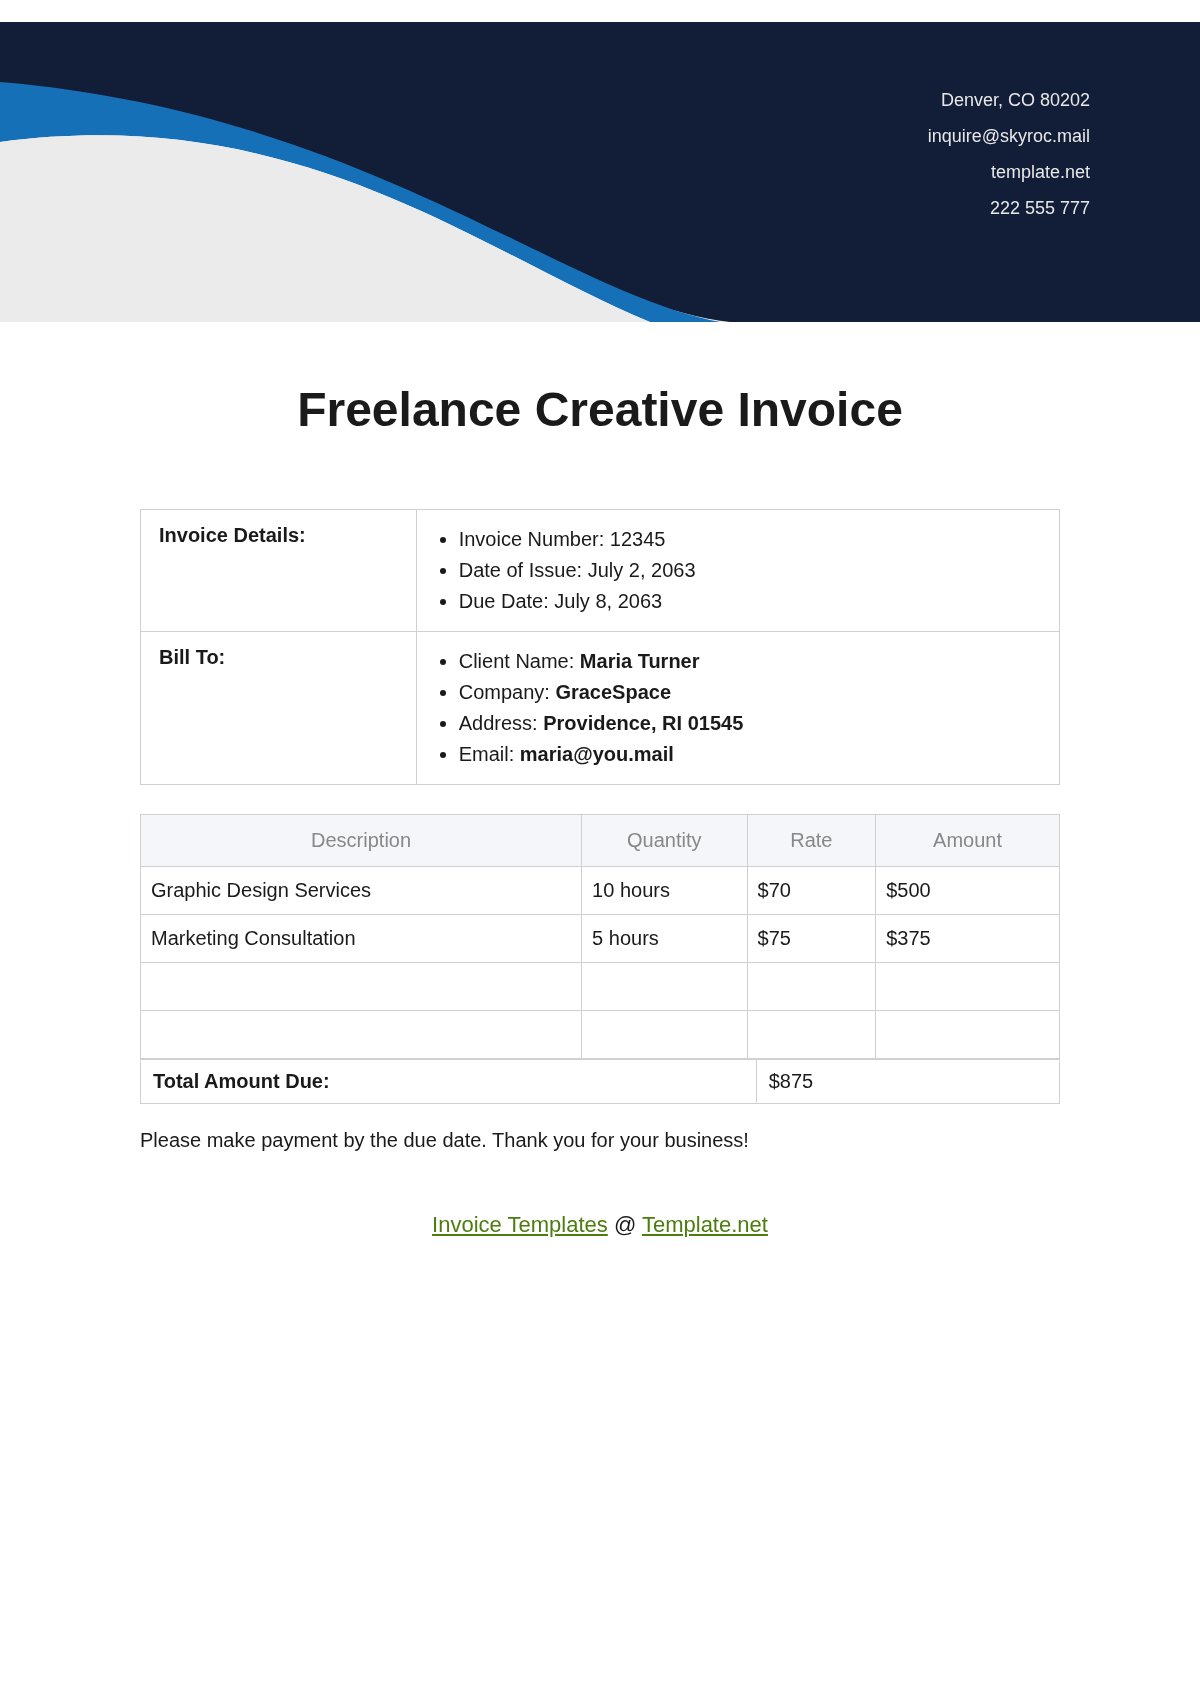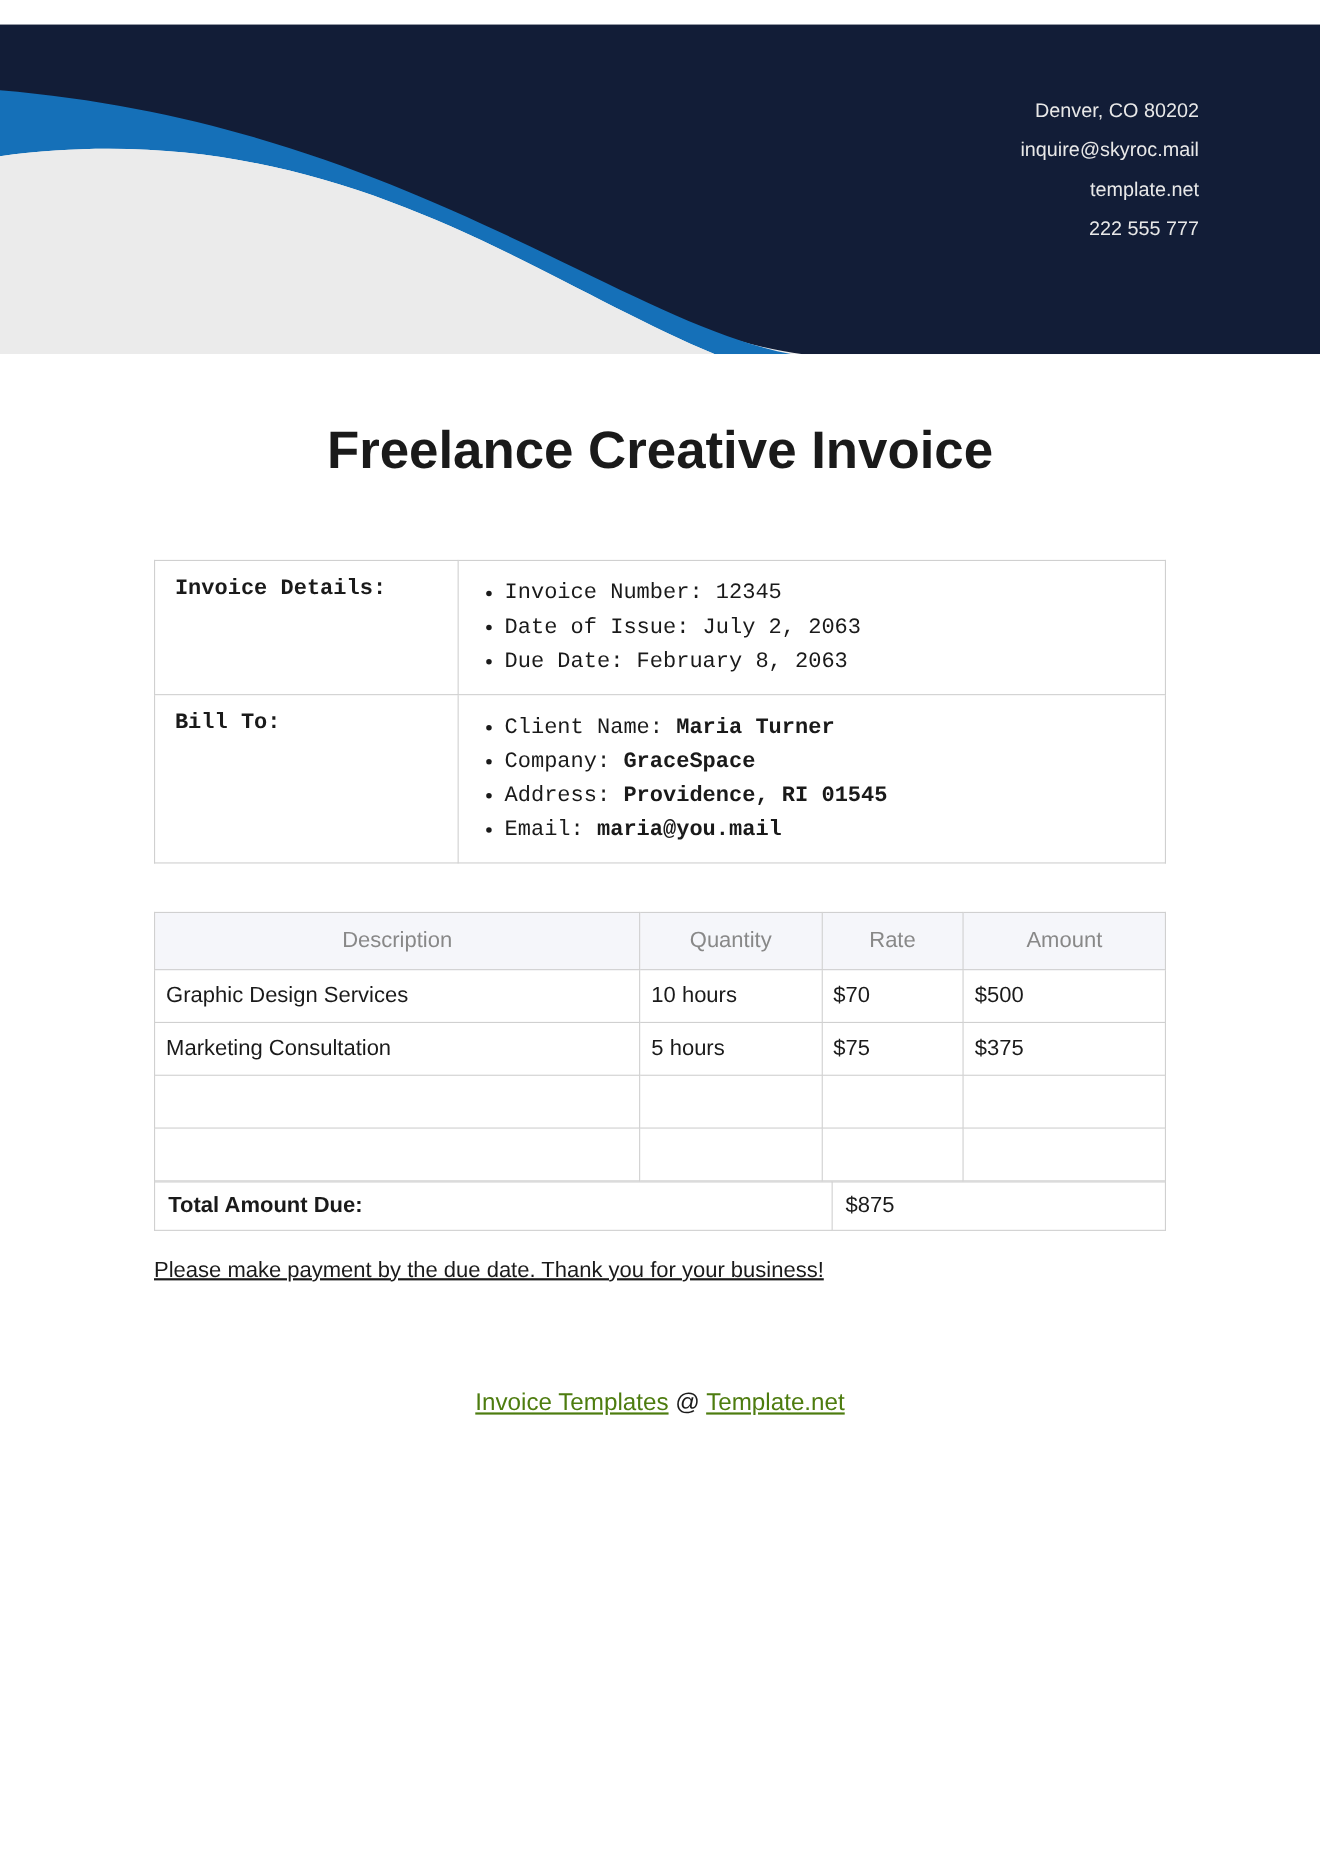--- a/index.html
+++ b/index.html
@@ -39,22 +39,21 @@
 h1 {
   text-align: center;
   font-size: 48px;
   font-weight: 700;
   margin-bottom: 72px;
   color: #1a1a1a;
 }
 .info-table {
   width: 100%;
   border-collapse: collapse;
-  margin-bottom: 44px;
-  font-family: Liberation Mono, monospace;
+  margin-bottom: 29px;
 }
 .info-table td {
   border: 1px solid #d0d0d0;
   padding: 14px 18px;
   vertical-align: top;
   font-size: 20px;
 }
 .info-table td:first-child {
   width: 30%;
   font-weight: 700;
@@ -99,22 +98,21 @@
   border: 1px solid #d0d0d0;
   padding: 10px 12px;
   font-size: 20px;
 }
 .total-table td:first-child {
   width: 67%;
   font-weight: 700;
 }
 .note {
   font-size: 20px;
-  margin-bottom: 95px;
-  text-decoration: underline;
+  margin-bottom: 60px;
 }
 .footer-links {
   text-align: center;
   font-size: 22px;
 }
 .footer-links a {
   color: #4d7c0f;
   text-decoration: underline;
 }
 .bold { font-weight: 700; }
@@ -141,21 +139,21 @@
   <h1>Freelance Creative Invoice</h1>
 
   <table class="info-table">
     <tbody>
         <tr>
       <td>Invoice Details:</td>
       <td>
         <ul>
           <li><span>Invoice Number: </span><span>12345</span></li>
           <li><span>Date of Issue: </span><span>July 2, 2063</span></li>
-          <li><span>Due Date: </span><span>February 8, 2063</span></li>
+          <li><span>Due Date: </span><span>July 8, 2063</span></li>
         </ul>
       </td>
     </tr>
     <tr>
       <td>Bill To:</td>
       <td>
         <ul>
           <li><span>Client Name: </span><span class="bold">Maria Turner</span></li>
           <li><span>Company: </span><span class="bold">GraceSpace</span></li>
           <li><span>Address: </span><span class="bold">Providence, RI 01545</span></li>

